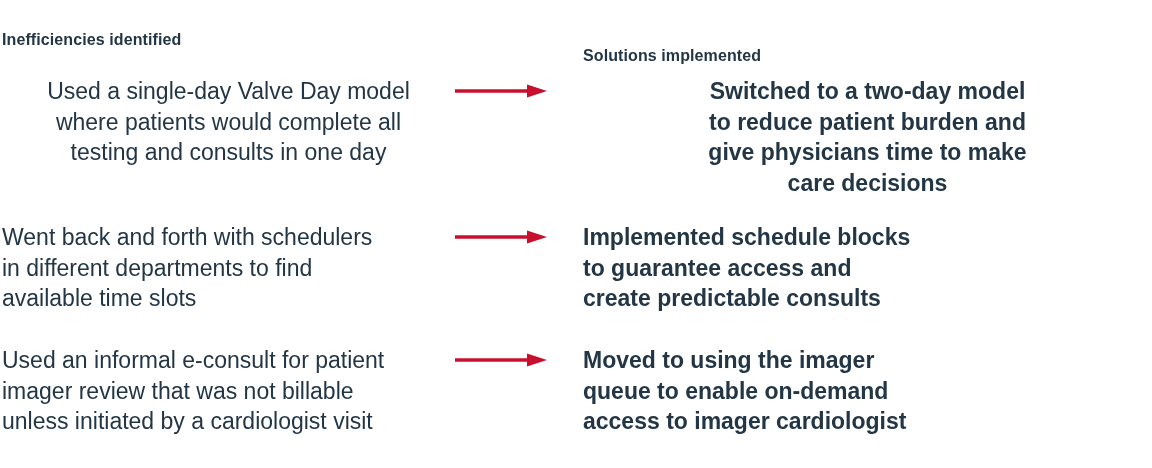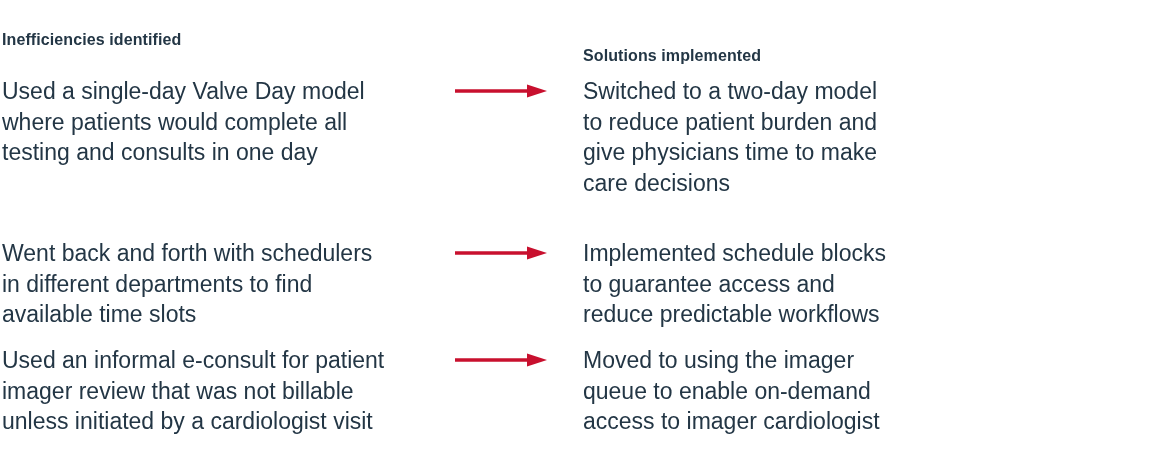--- a/index.html
+++ b/index.html
@@ -30,32 +30,32 @@
   .heading.left  { left: 2px;   top: 26px; }
   .heading.right { left: 583px; top: 26px; margin-top: 16px; }
 
   .row {
     position: absolute;
     left: 0;
     width: 1152px;
     display: flex;
     align-items: flex-start;
   }
-  .row.r0 { top: 76px; }
-  .row.r1 { top: 238px; }
+  .row.r0 { top: 76px; text-align: center; }
+  .row.r1 { top: 222px; }
   .row.r2 { top: 345px; }
 
   .cell {
     font-size: 23px;
     line-height: 30.7px;
     white-space: pre-line;
     color: var(--text);
   }
   .cell.left  { width: 455px; padding-left: 2px; }
-  .cell.right { width: 569px; }
+  .cell.right { width: 569px; font-weight: bold; }
 
   .arrow-wrap {
     width: 128px;
     padding-top: 7px;
     flex: 0 0 128px;
   }
   .arrow-wrap svg { display: block; }
   .arrow-line { stroke: var(--accent); stroke-width: 3.4; }
   .arrow-head { fill: var(--accent); }
 </style>
@@ -89,21 +89,21 @@
 in different departments to find
 available time slots</div>
     <div class="arrow-wrap">
       <svg width="92" height="16" viewBox="0 0 92 16" aria-hidden="true">
         <line class="arrow-line" x1="0" y1="8" x2="74" y2="8"></line>
         <polygon class="arrow-head" points="72,1.5 92,8 72,14.5"></polygon>
       </svg>
     </div>
     <div class="cell right">Implemented schedule blocks
 to guarantee access and
-reduce predictable workflows</div>
+create predictable consults</div>
   </div>
 
   <div class="row r2">
     <div class="cell left">Used an informal e-consult for patient
 imager review that was not billable
 unless initiated by a cardiologist visit</div>
     <div class="arrow-wrap">
       <svg width="92" height="16" viewBox="0 0 92 16" aria-hidden="true">
         <line class="arrow-line" x1="0" y1="8" x2="74" y2="8"></line>
         <polygon class="arrow-head" points="72,1.5 92,8 72,14.5"></polygon>

